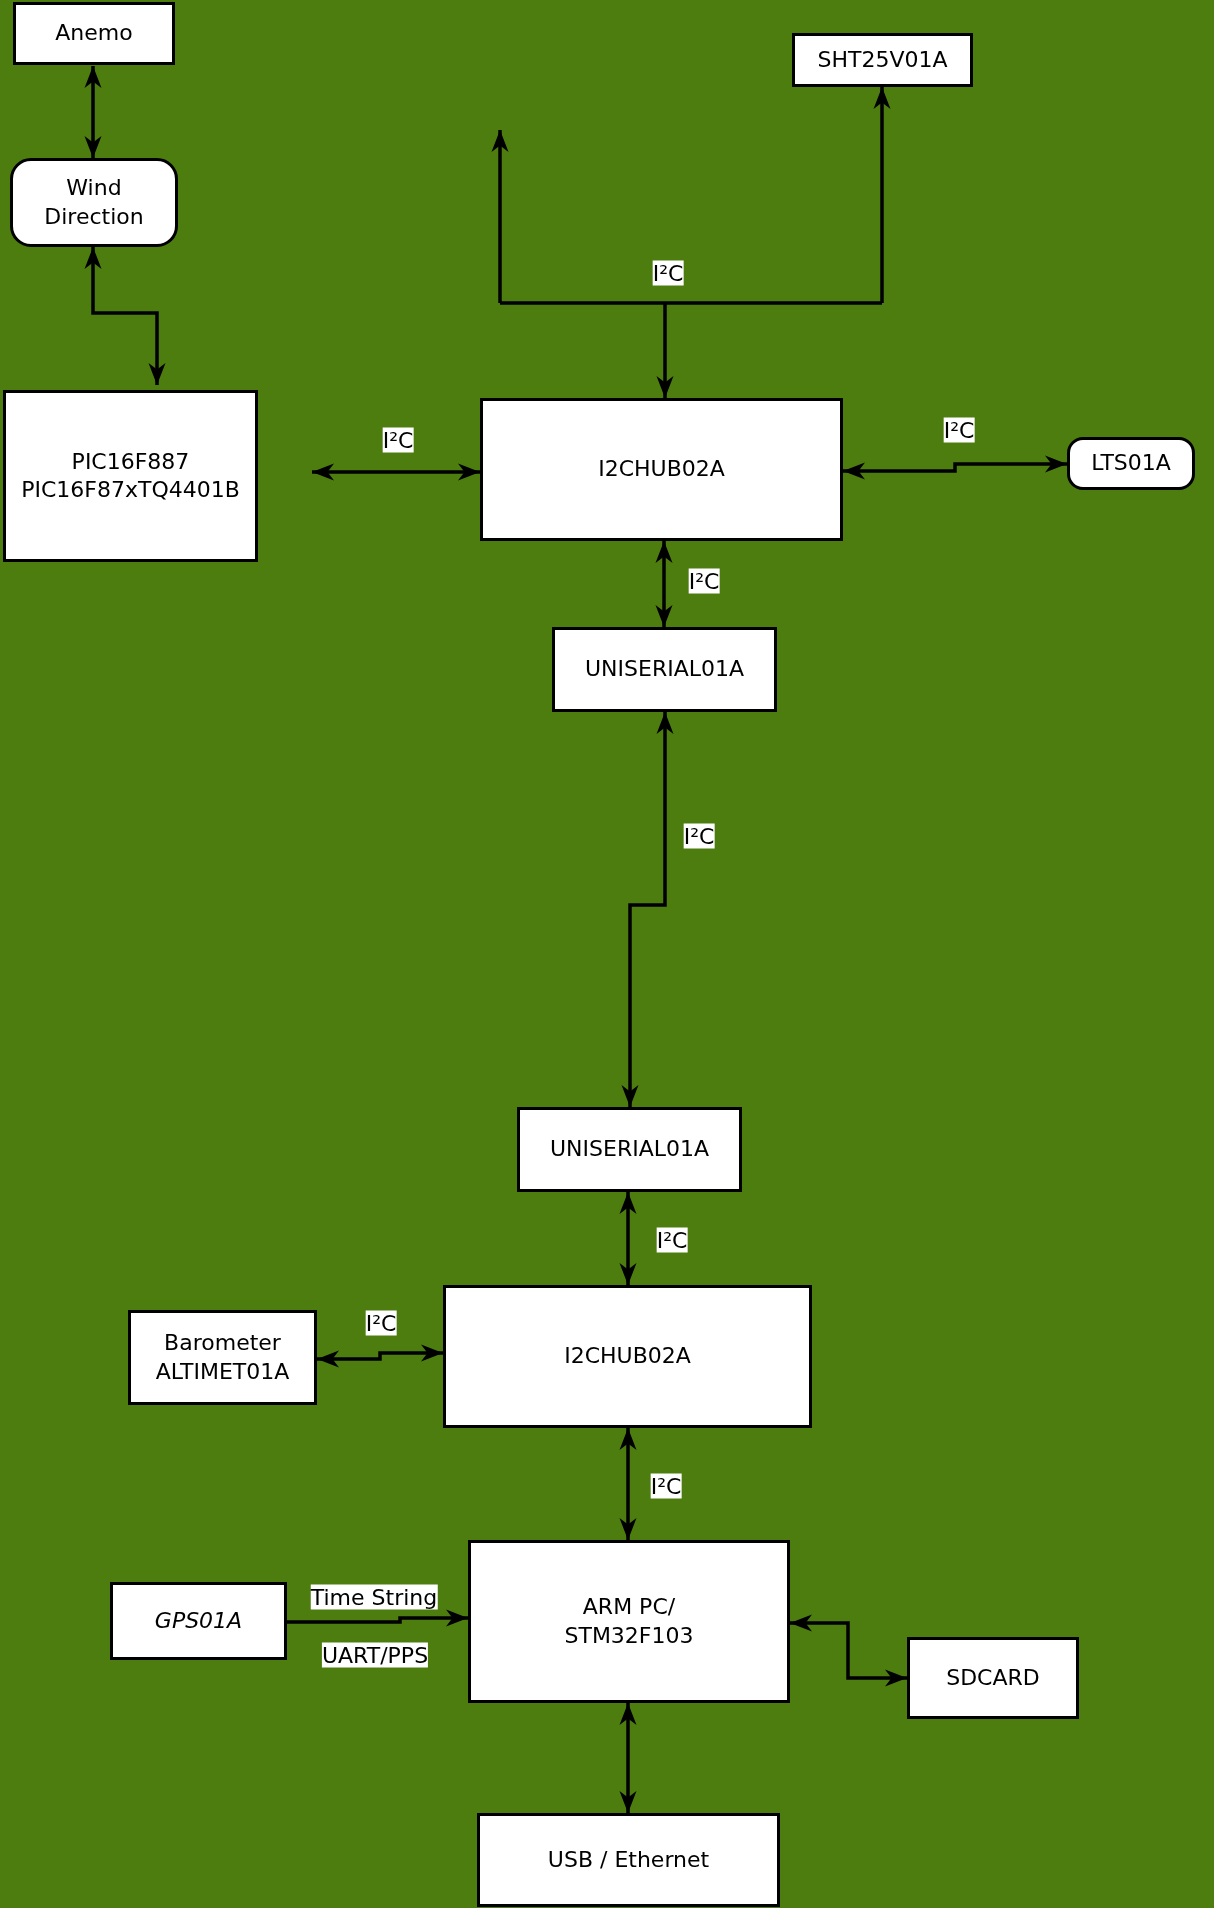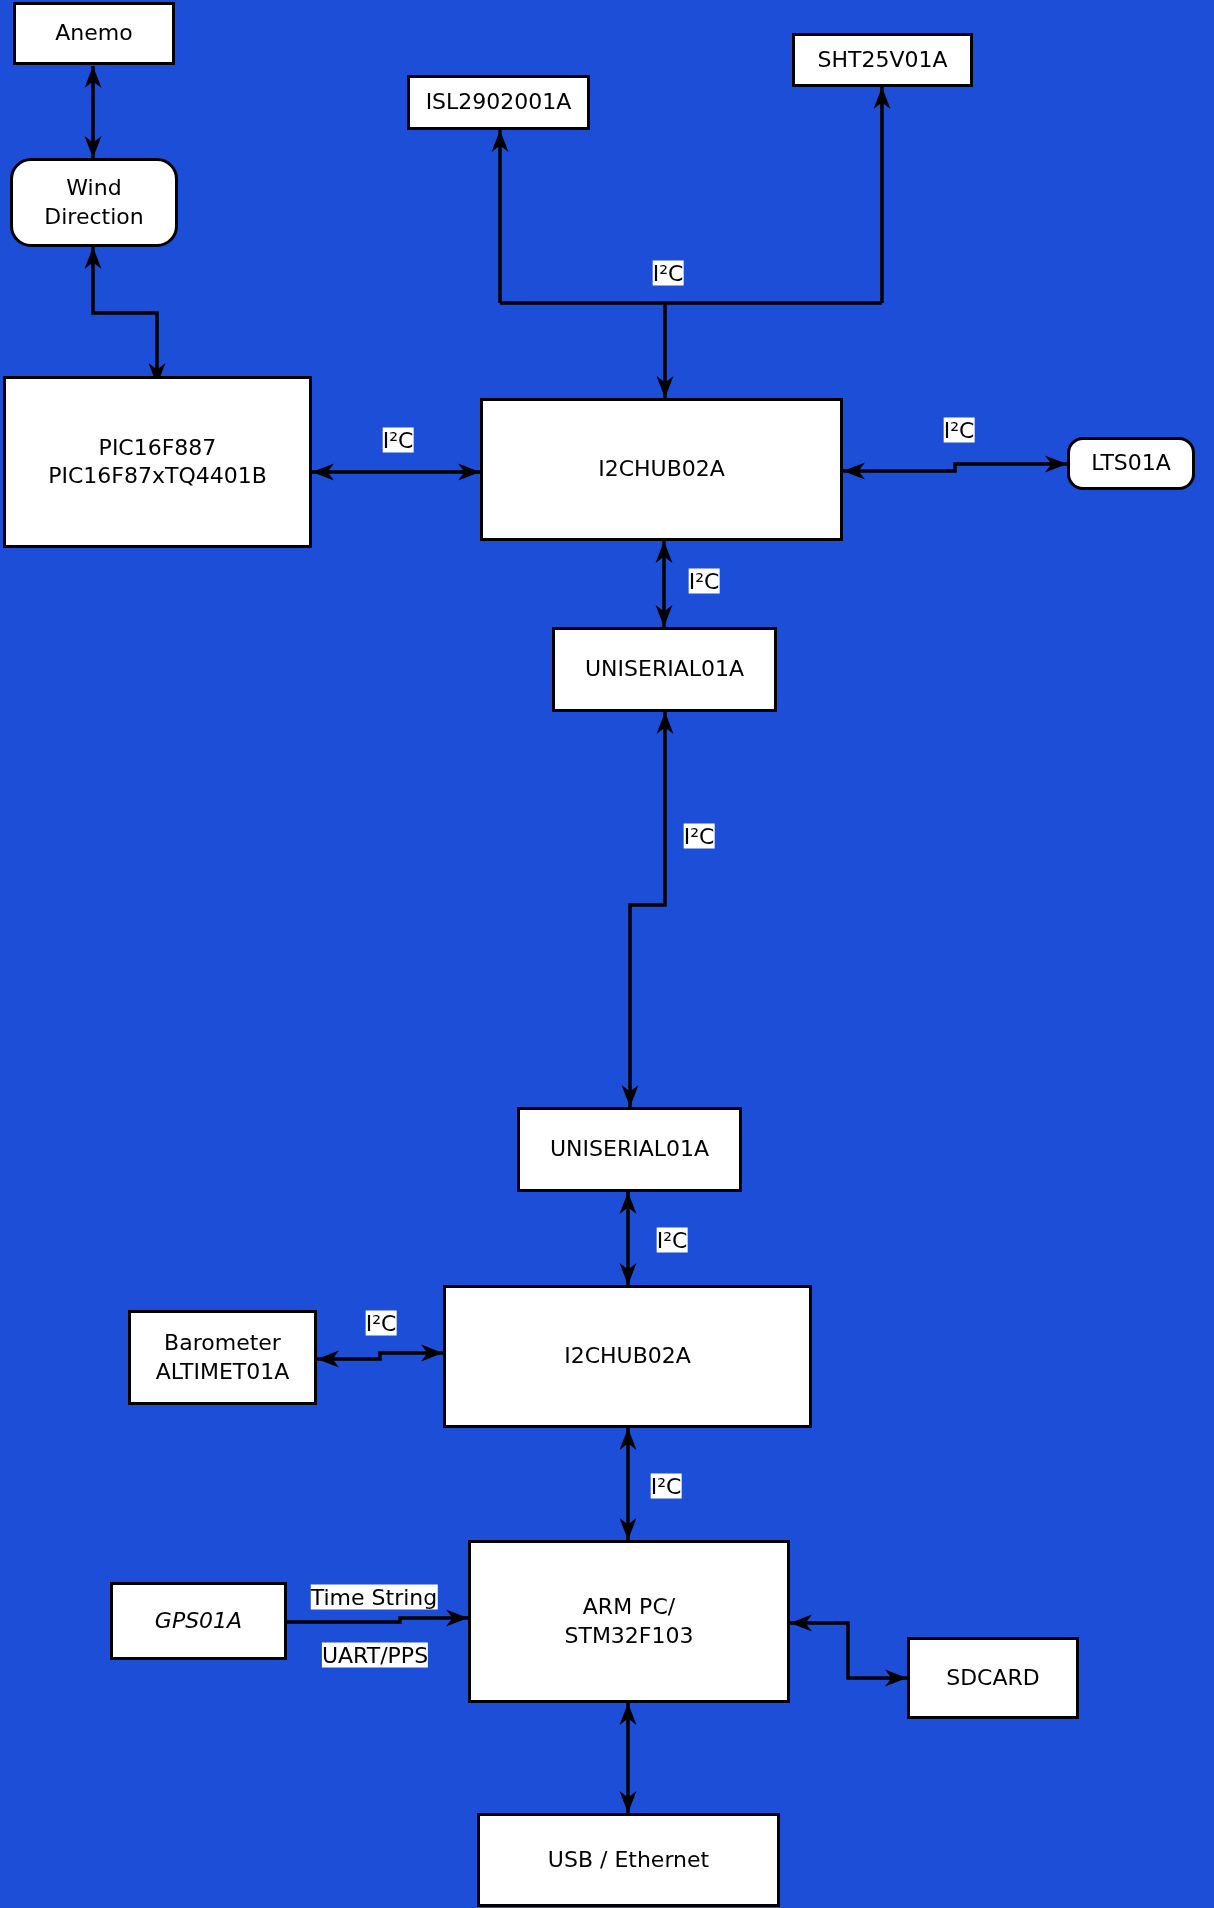--- a/index.html
+++ b/index.html
@@ -4,21 +4,21 @@
 <style>
   html, body {
     margin: 0;
     padding: 0;
     background: #ffffff;
   }
   .canvas {
     position: relative;
     width: 1214px;
     height: 1908px;
-    background: #1d4ed8;
+    background: #4d7c0f;
     font-family: "DejaVu Sans", "Liberation Sans", sans-serif;
     color: #000000;
     overflow: hidden;
   }
   .wires {
     position: absolute;
     left: 0;
     top: 0;
     pointer-events: none;
   }
@@ -51,21 +51,21 @@
   .edge-label {
     position: absolute;
     transform: translate(-50%, -50%);
     font-size: 22px;
     white-space: nowrap;
     background: #ffffff;
   }
   
   .n-anemo { left: 13px;   top: 2px;    width: 162px; height: 63px; }
   .n-wind  { left: 10px;   top: 158px;  width: 168px; height: 89px; border-radius: 21px; }
-  .n-pic   { left: 3px;    top: 376px;  width: 309px; height: 172px; }
+  .n-pic   { left: 3px;    top: 390px;  width: 255px; height: 172px; }
   .n-isl   { left: 407px;  top: 75px;   width: 183px; height: 55px; }
   .n-sht   { left: 792px;  top: 33px;   width: 181px; height: 54px; }
   .n-hub1  { left: 480px;  top: 398px;  width: 363px; height: 143px; }
   .n-lts   { left: 1067px; top: 437px;  width: 128px; height: 53px; border-radius: 16px; }
   .n-uni1  { left: 552px;  top: 627px;  width: 225px; height: 85px; }
   .n-uni2  { left: 517px;  top: 1107px; width: 225px; height: 85px; }
   .n-hub2  { left: 443px;  top: 1285px; width: 369px; height: 143px; }
   .n-baro  { left: 128px;  top: 1310px; width: 189px; height: 95px; }
   .n-gps   { left: 110px;  top: 1582px; width: 177px; height: 78px; font-style: italic; }
   .n-arm   { left: 468px;  top: 1540px; width: 322px; height: 163px; }
@@ -135,23 +135,20 @@
   <div class="node n-wind">
     <div>Wind</div>
     <div>Direction</div>
   </div>
 
   <div class="node n-pic">
     <div>PIC16F887</div>
     <div>PIC16F87xTQ4401B</div>
   </div>
 
-  <div class="node n-isl">
-    <div>ISL2902001A</div>
-  </div>
 
   <div class="node n-sht">
     <div>SHT25V01A</div>
   </div>
 
   <div class="node n-hub1">
     <div>I2CHUB02A</div>
   </div>
 
   <div class="node n-lts">

